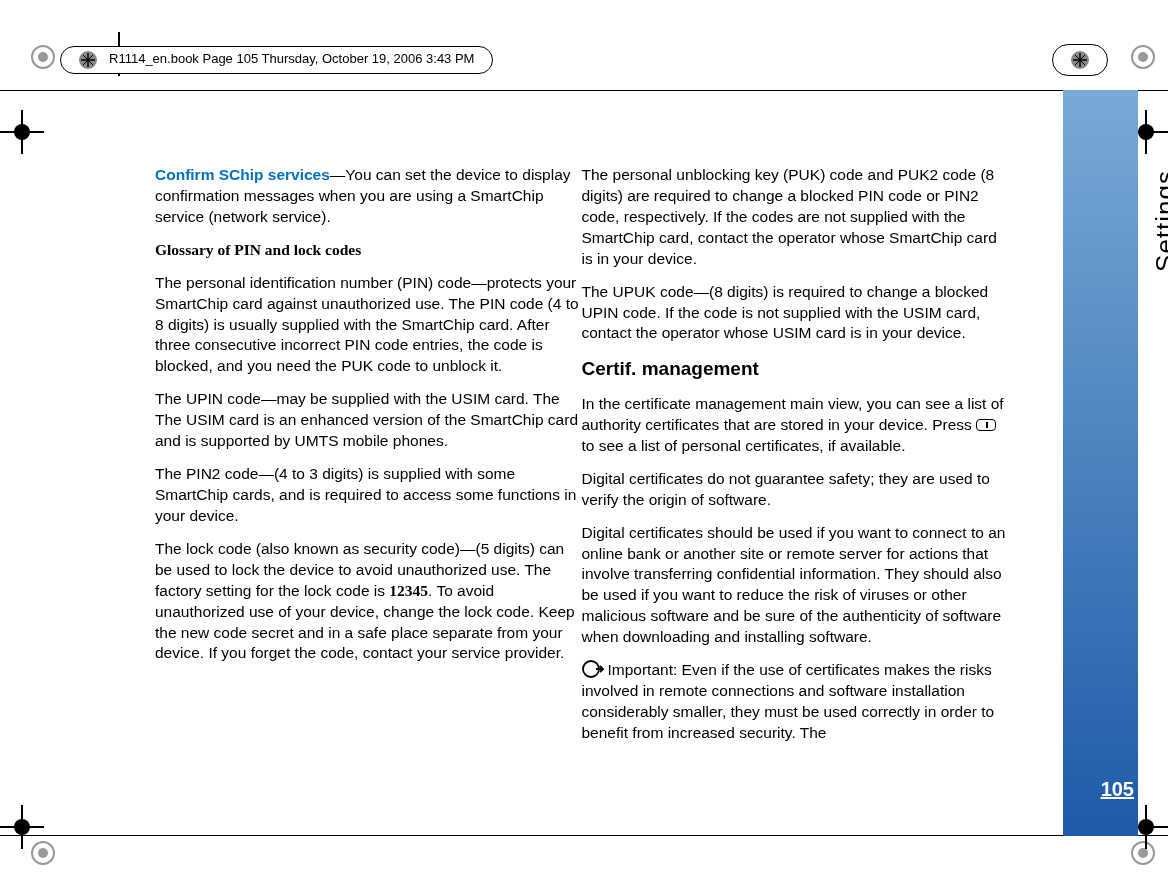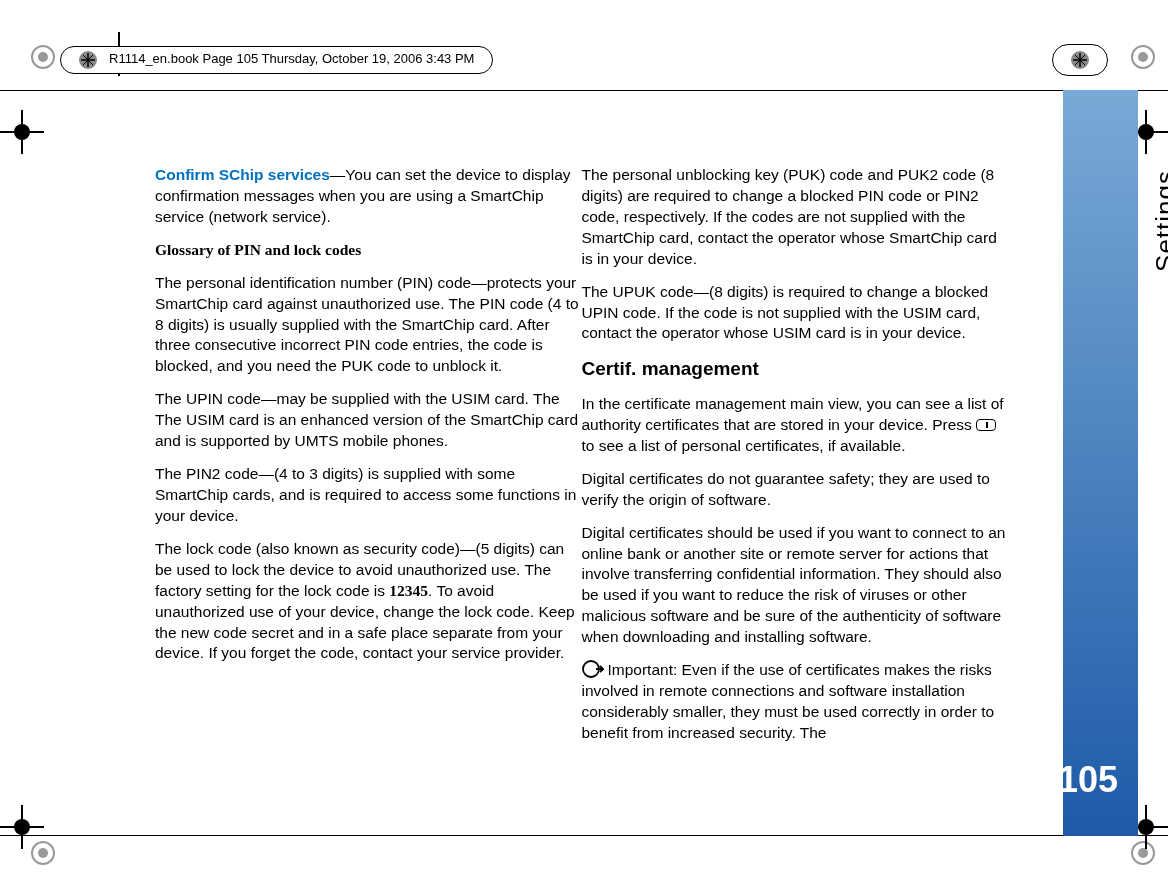--- a/index.html
+++ b/index.html
@@ -81,25 +81,26 @@
   right: 18px;
   top: 170px;
   transform: rotate(-90deg);
   transform-origin: right top;
   font-size: 26px;
   color: #000;
   letter-spacing: 1px;
 }
 .page-num {
   position: absolute;
-  right: 50px;
+  right: 34px;
   bottom: 95px;
-  font-size: 36px;
+  font-size: 20px;
   font-weight: bold;
   color: #fff;
+  text-decoration: underline;
 }
 
 
 .content {
   position: absolute;
   top: 145px;
   left: 155px;
   right: 160px;
   bottom: 90px;
   display: flex;

